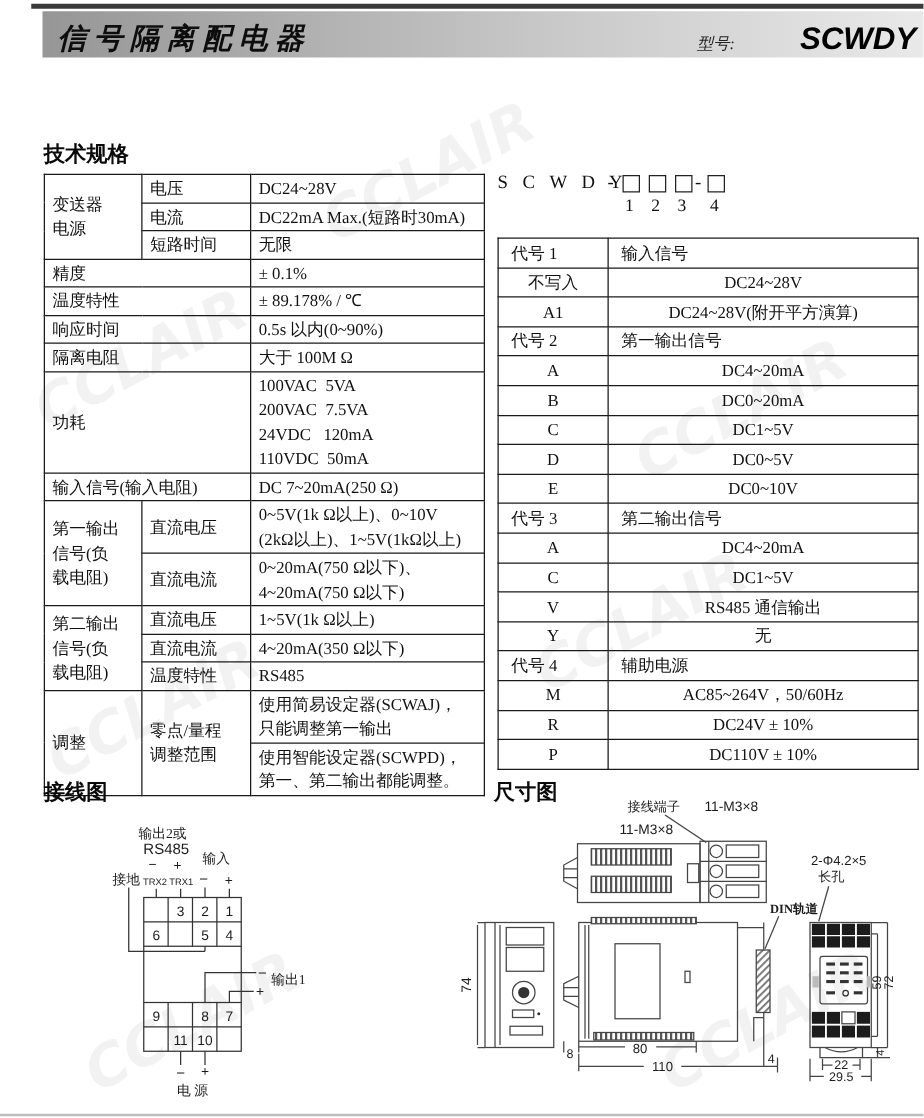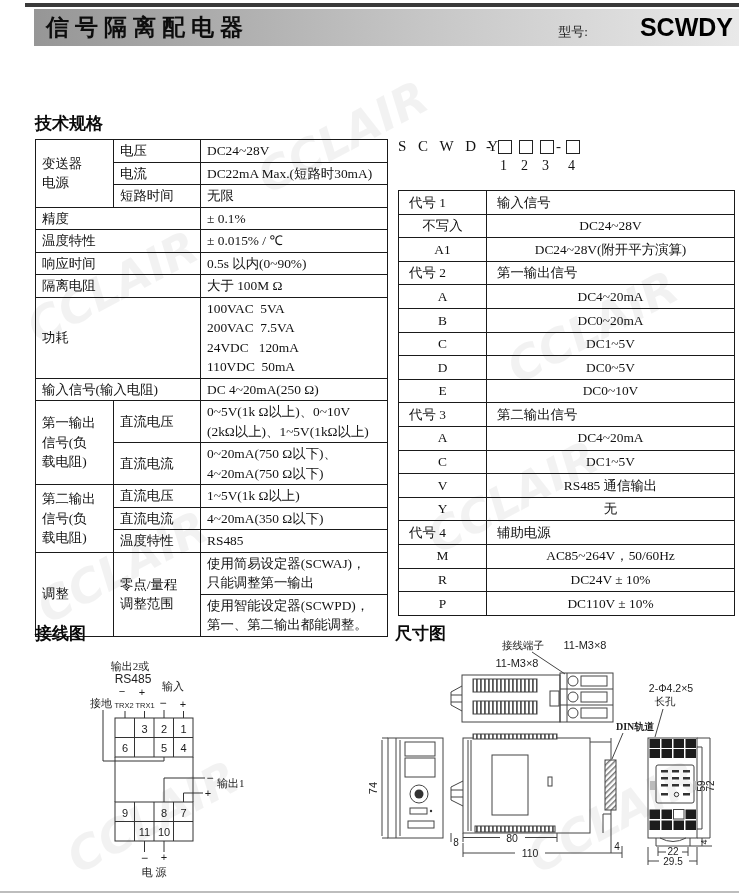--- a/index.html
+++ b/index.html
@@ -5,21 +5,21 @@
   html,body{margin:0;padding:0;background:#fff;}
   .page{position:relative;width:739px;height:894px;background:#fff;overflow:hidden;
         font-family:"Liberation Serif",serif;color:#111;}
   
   .wm{position:absolute;font-family:"DejaVu Sans",sans-serif;font-weight:bold;font-style:italic;
       font-size:46px;color:rgba(0,0,0,0.05);transform:rotate(-28deg);pointer-events:none;white-space:nowrap;}
   
   .top-rule{position:absolute;left:25px;right:0;top:3px;height:4px;background:#3a3a3a;}
   .band{position:absolute;left:34px;right:0;top:9px;height:37px;
         background:linear-gradient(90deg,#969696 0%,#c6c6c6 55%,#e9e9e9 100%);
-        display:flex;align-items:center;}
+        display:flex;align-items:flex-end;font-style:italic;}
   .band h1{margin:0 0 0 12px;font-size:23px;font-weight:bold;letter-spacing:6px;color:#0d0d0d;}
   .band .model-wrap{margin-left:auto;margin-right:6px;display:flex;align-items:baseline;gap:4px;}
   .band .model-label{font-size:13px;color:#222;}
   .band .model-code{font-family:"Liberation Sans",sans-serif;font-size:25px;font-weight:bold;color:#000;margin-left:48px;}
   
   .desc{position:absolute;left:35px;top:56px;width:682px;margin:0;font-style:italic;
         font-size:14.6px;line-height:25px;color:#151515;}
   
   .sec{position:absolute;margin:0;font-family:"Liberation Sans",sans-serif;font-size:17px;
        font-weight:bold;color:#0a0a0a;}
@@ -97,40 +97,40 @@
     <tr>
           <td>短路时间</td>
         <td>无限</td>
         </tr>
     <tr>
           <td colspan="2">精度</td>
         <td>± 0.1%</td>
         </tr>
     <tr>
           <td colspan="2">温度特性</td>
-        <td>± 0.015% / ℃</td>
+        <td>± 89.178% / ℃</td>
         </tr>
     <tr>
           <td colspan="2">响应时间</td>
         <td>0.5s 以内(0~90%)</td>
         </tr>
     <tr>
           <td colspan="2">隔离电阻</td>
         <td>大于 100M Ω</td>
         </tr>
     <tr>
           <td colspan="2">功耗</td>
         <td class="pre">100VAC  5VA
 200VAC  7.5VA
 24VDC   120mA
 110VDC  50mA</td>
         </tr>
     <tr>
           <td colspan="2">输入信号(输入电阻)</td>
-        <td>DC 4~20mA(250 Ω)</td>
+        <td>DC 7~20mA(250 Ω)</td>
         </tr>
     <tr>
           <td rowspan="2" class="pre">第一输出
 信号(负
 载电阻)</td>
         <td>直流电压</td>
         <td class="pre">0~5V(1k Ω以上)、0~10V
 (2kΩ以上)、1~5V(1kΩ以上)</td>
         </tr>
     <tr>

